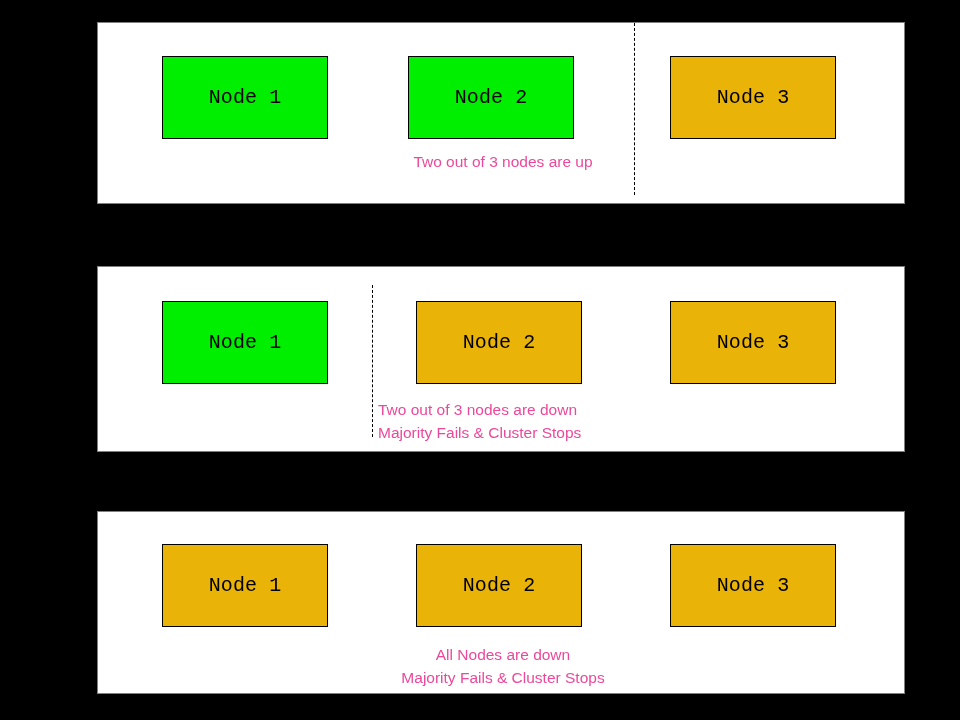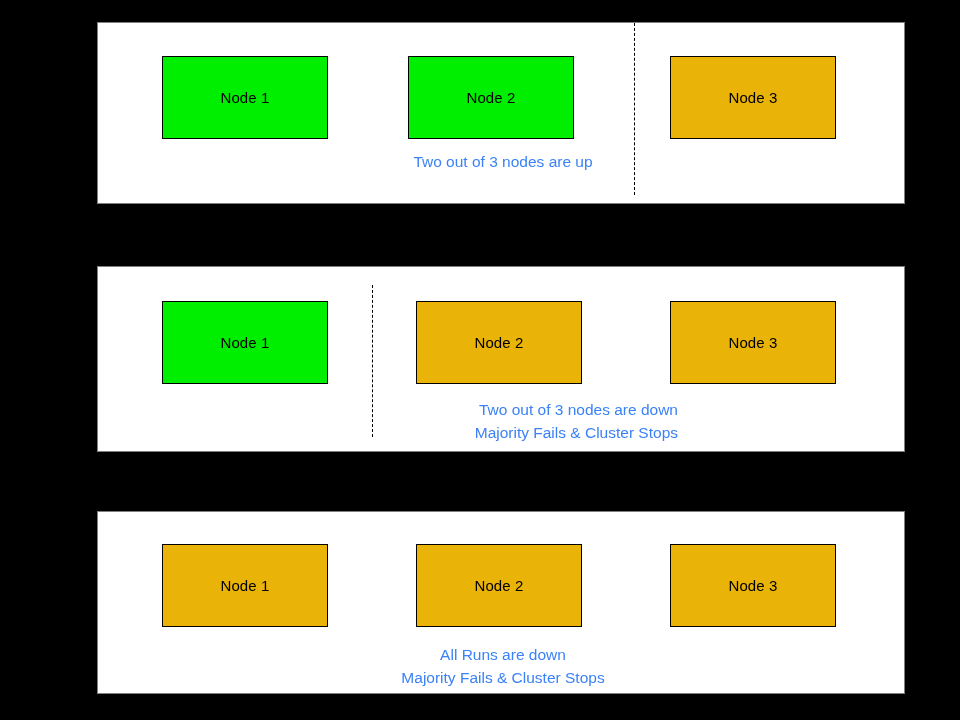--- a/index.html
+++ b/index.html
@@ -41,24 +41,25 @@
     width: 166px;
     height: 83px;
     border: 1px solid #000000;
     box-sizing: border-box;
     display: flex;
     align-items: center;
     justify-content: center;
   }
 
   .node-label {
-    font-size: 15px;
+    font-size: 20px;
     color: #000000;
     line-height: 1;
     letter-spacing: 0.1px;
+    font-family: Liberation Mono, monospace;
   }
 
   
   .node-up   { background: #00ee00; }
   .node-down { background: #eab308; }
 
   
   #p1-node1 { left: 64px;  top: 33px; }
   #p1-node2 { left: 310px; top: 33px; }
   #p1-node3 { left: 572px; top: 33px; }
@@ -76,29 +77,29 @@
   .divider {
     position: absolute;
     width: 0;
     border-left: 1px dashed #000000;
   }
   #p1-divider { left: 536px; top: 0px;  height: 172px; }
   #p2-divider { left: 274px; top: 18px; height: 152px; }
 
   .caption {
     position: absolute;
-    color: #3b82f6;
+    color: #ec4899;
     font-size: 15.5px;
     line-height: 23px;
     white-space: nowrap;
   }
   .caption .line { display: block; }
 
   #p1-caption { left: 272px; top: 127px; text-align: center; width: 266px; }
-  #p2-caption { left: 280px; top: 131px; text-align: right;   width: 300px; }
+  #p2-caption { left: 280px; top: 131px; text-align: left;   width: 300px; }
   #p3-caption { left: 272px; top: 131px; text-align: center; width: 266px; }
 </style>
 </head>
 <body>
 
 <div class="stage">
 
   <div class="panel" id="panel-1">
 
     <div class="node-box node-up" id="p1-node1">
@@ -150,18 +151,18 @@
 
     <div class="node-box node-down" id="p3-node2">
       <span class="node-label">Node 2</span>
     </div>
 
     <div class="node-box node-down" id="p3-node3">
       <span class="node-label">Node 3</span>
     </div>
 
     <div class="caption" id="p3-caption">
-      <span class="line">All Runs are down</span>
+      <span class="line">All Nodes are down</span>
       <span class="line">Majority Fails &amp; Cluster Stops</span>
     </div>
   </div>
 
 </div>
 
 </body></html>

